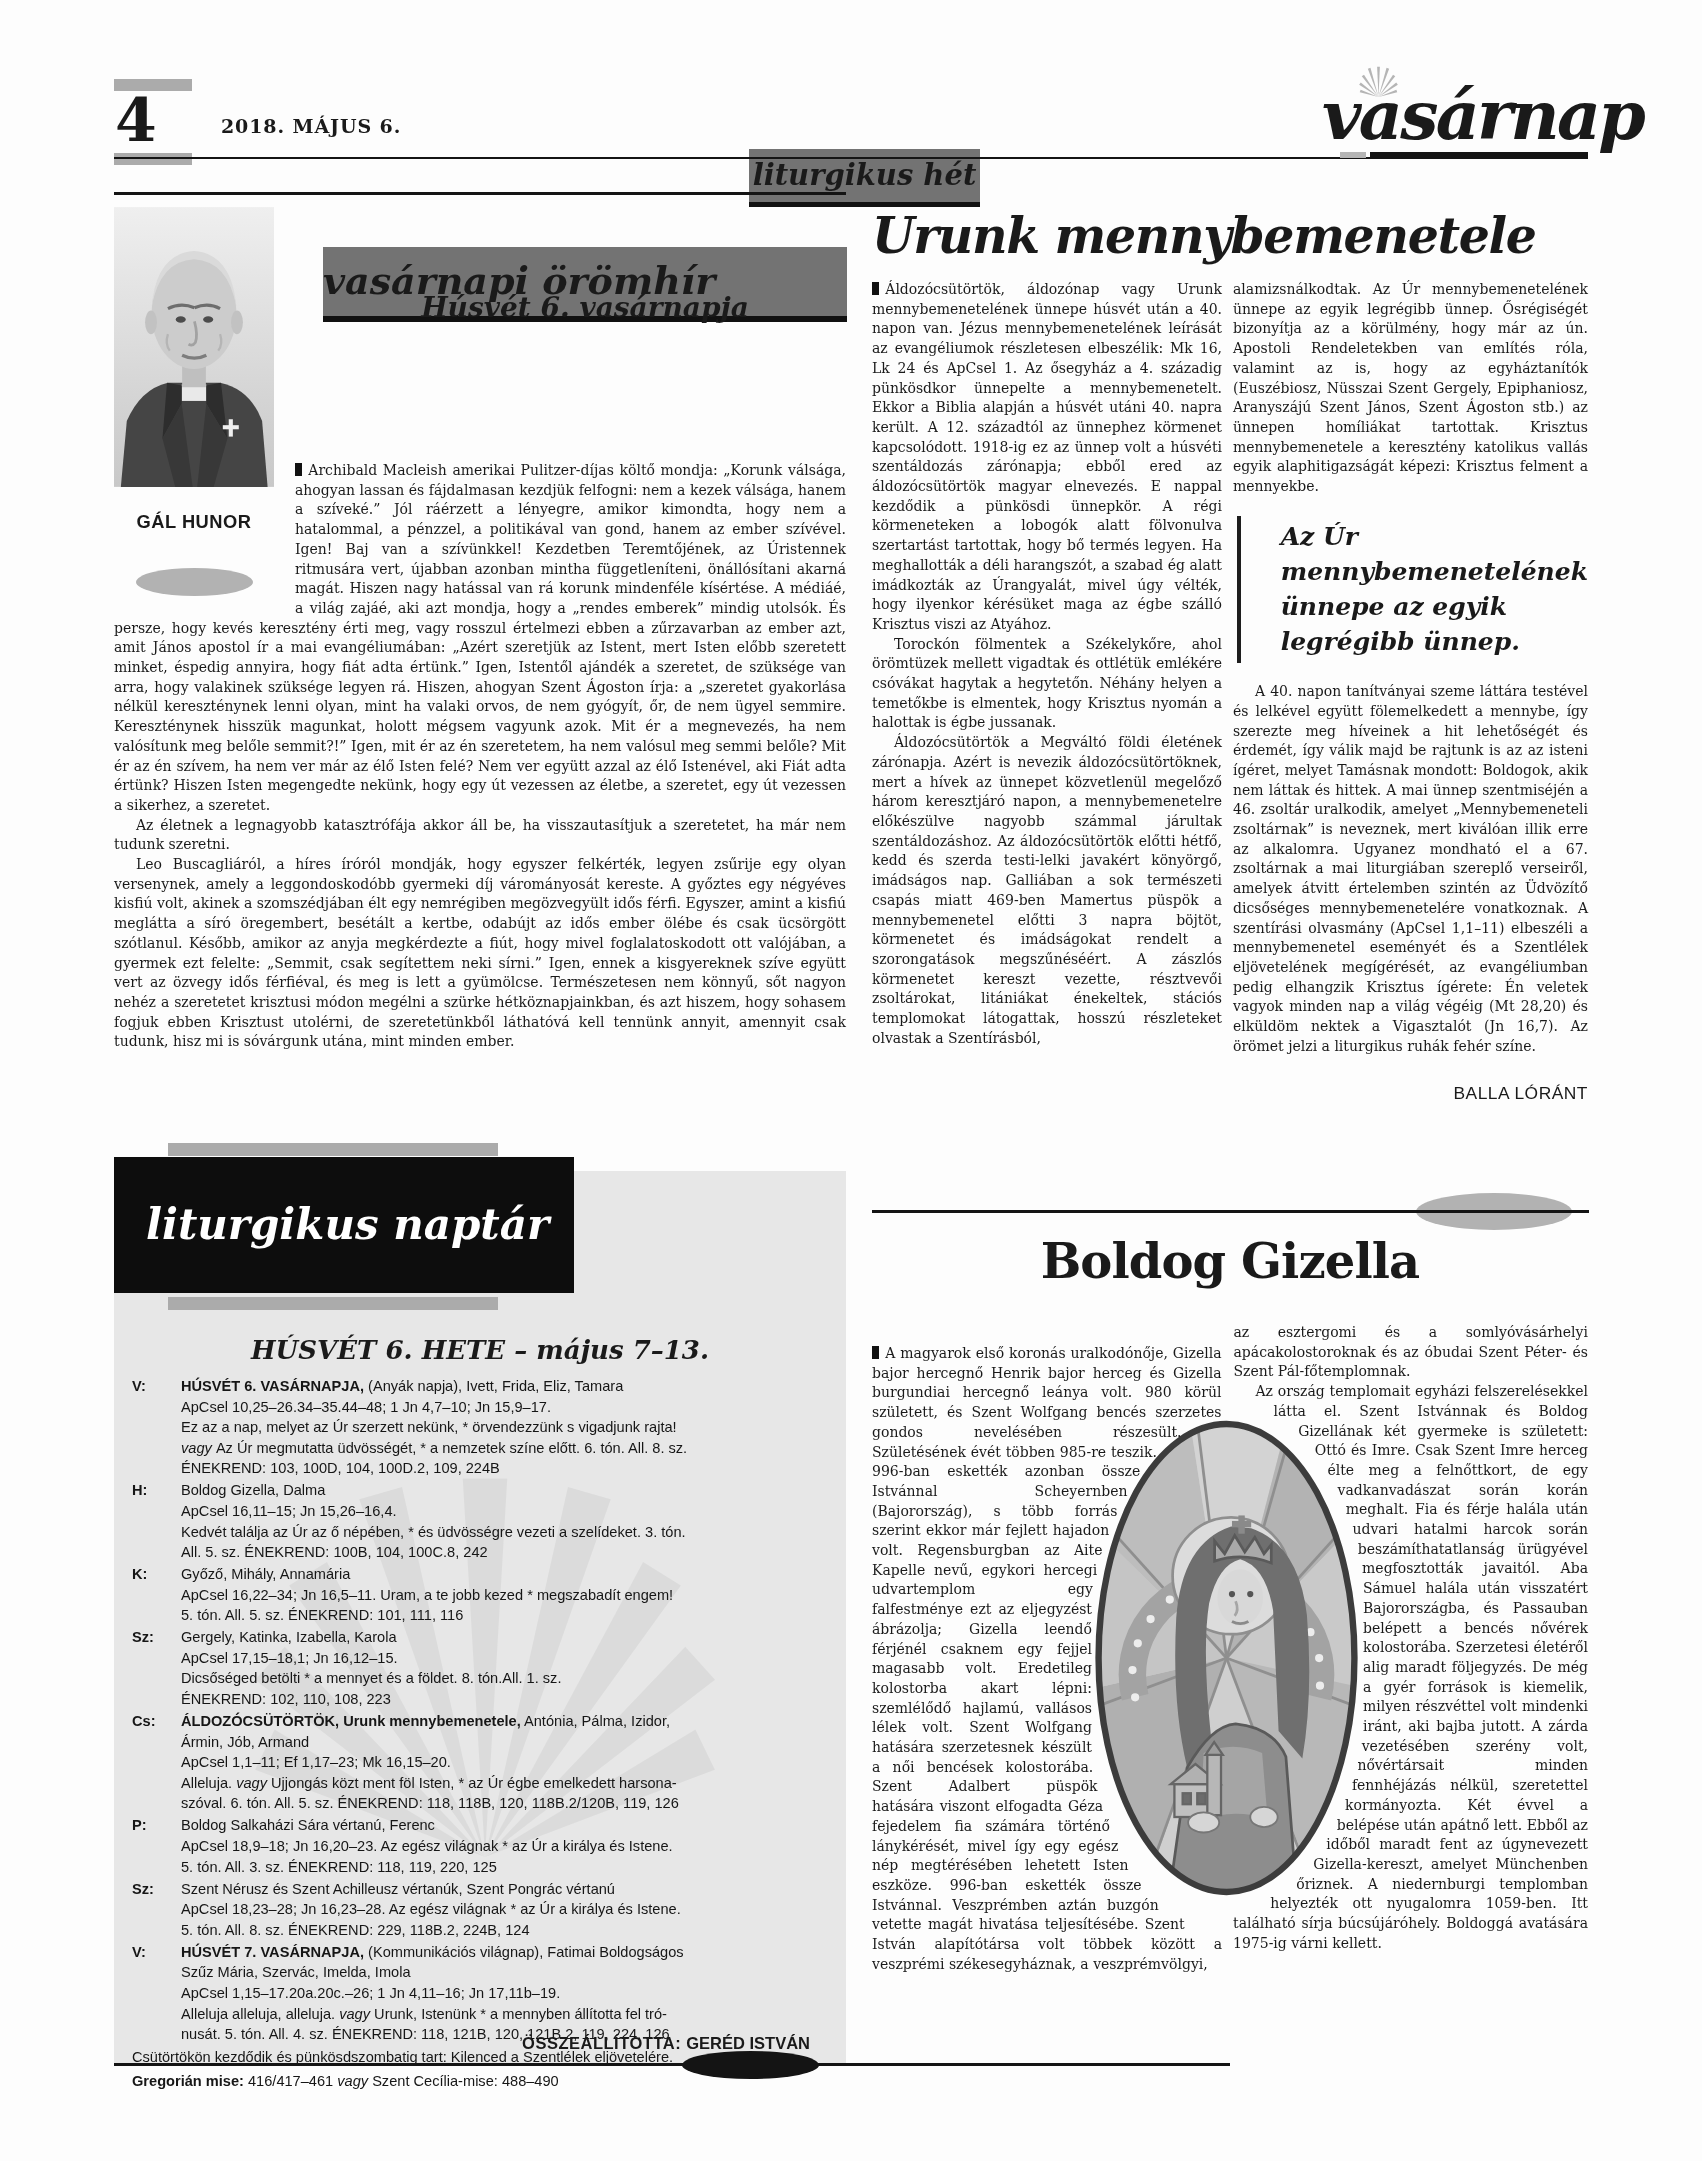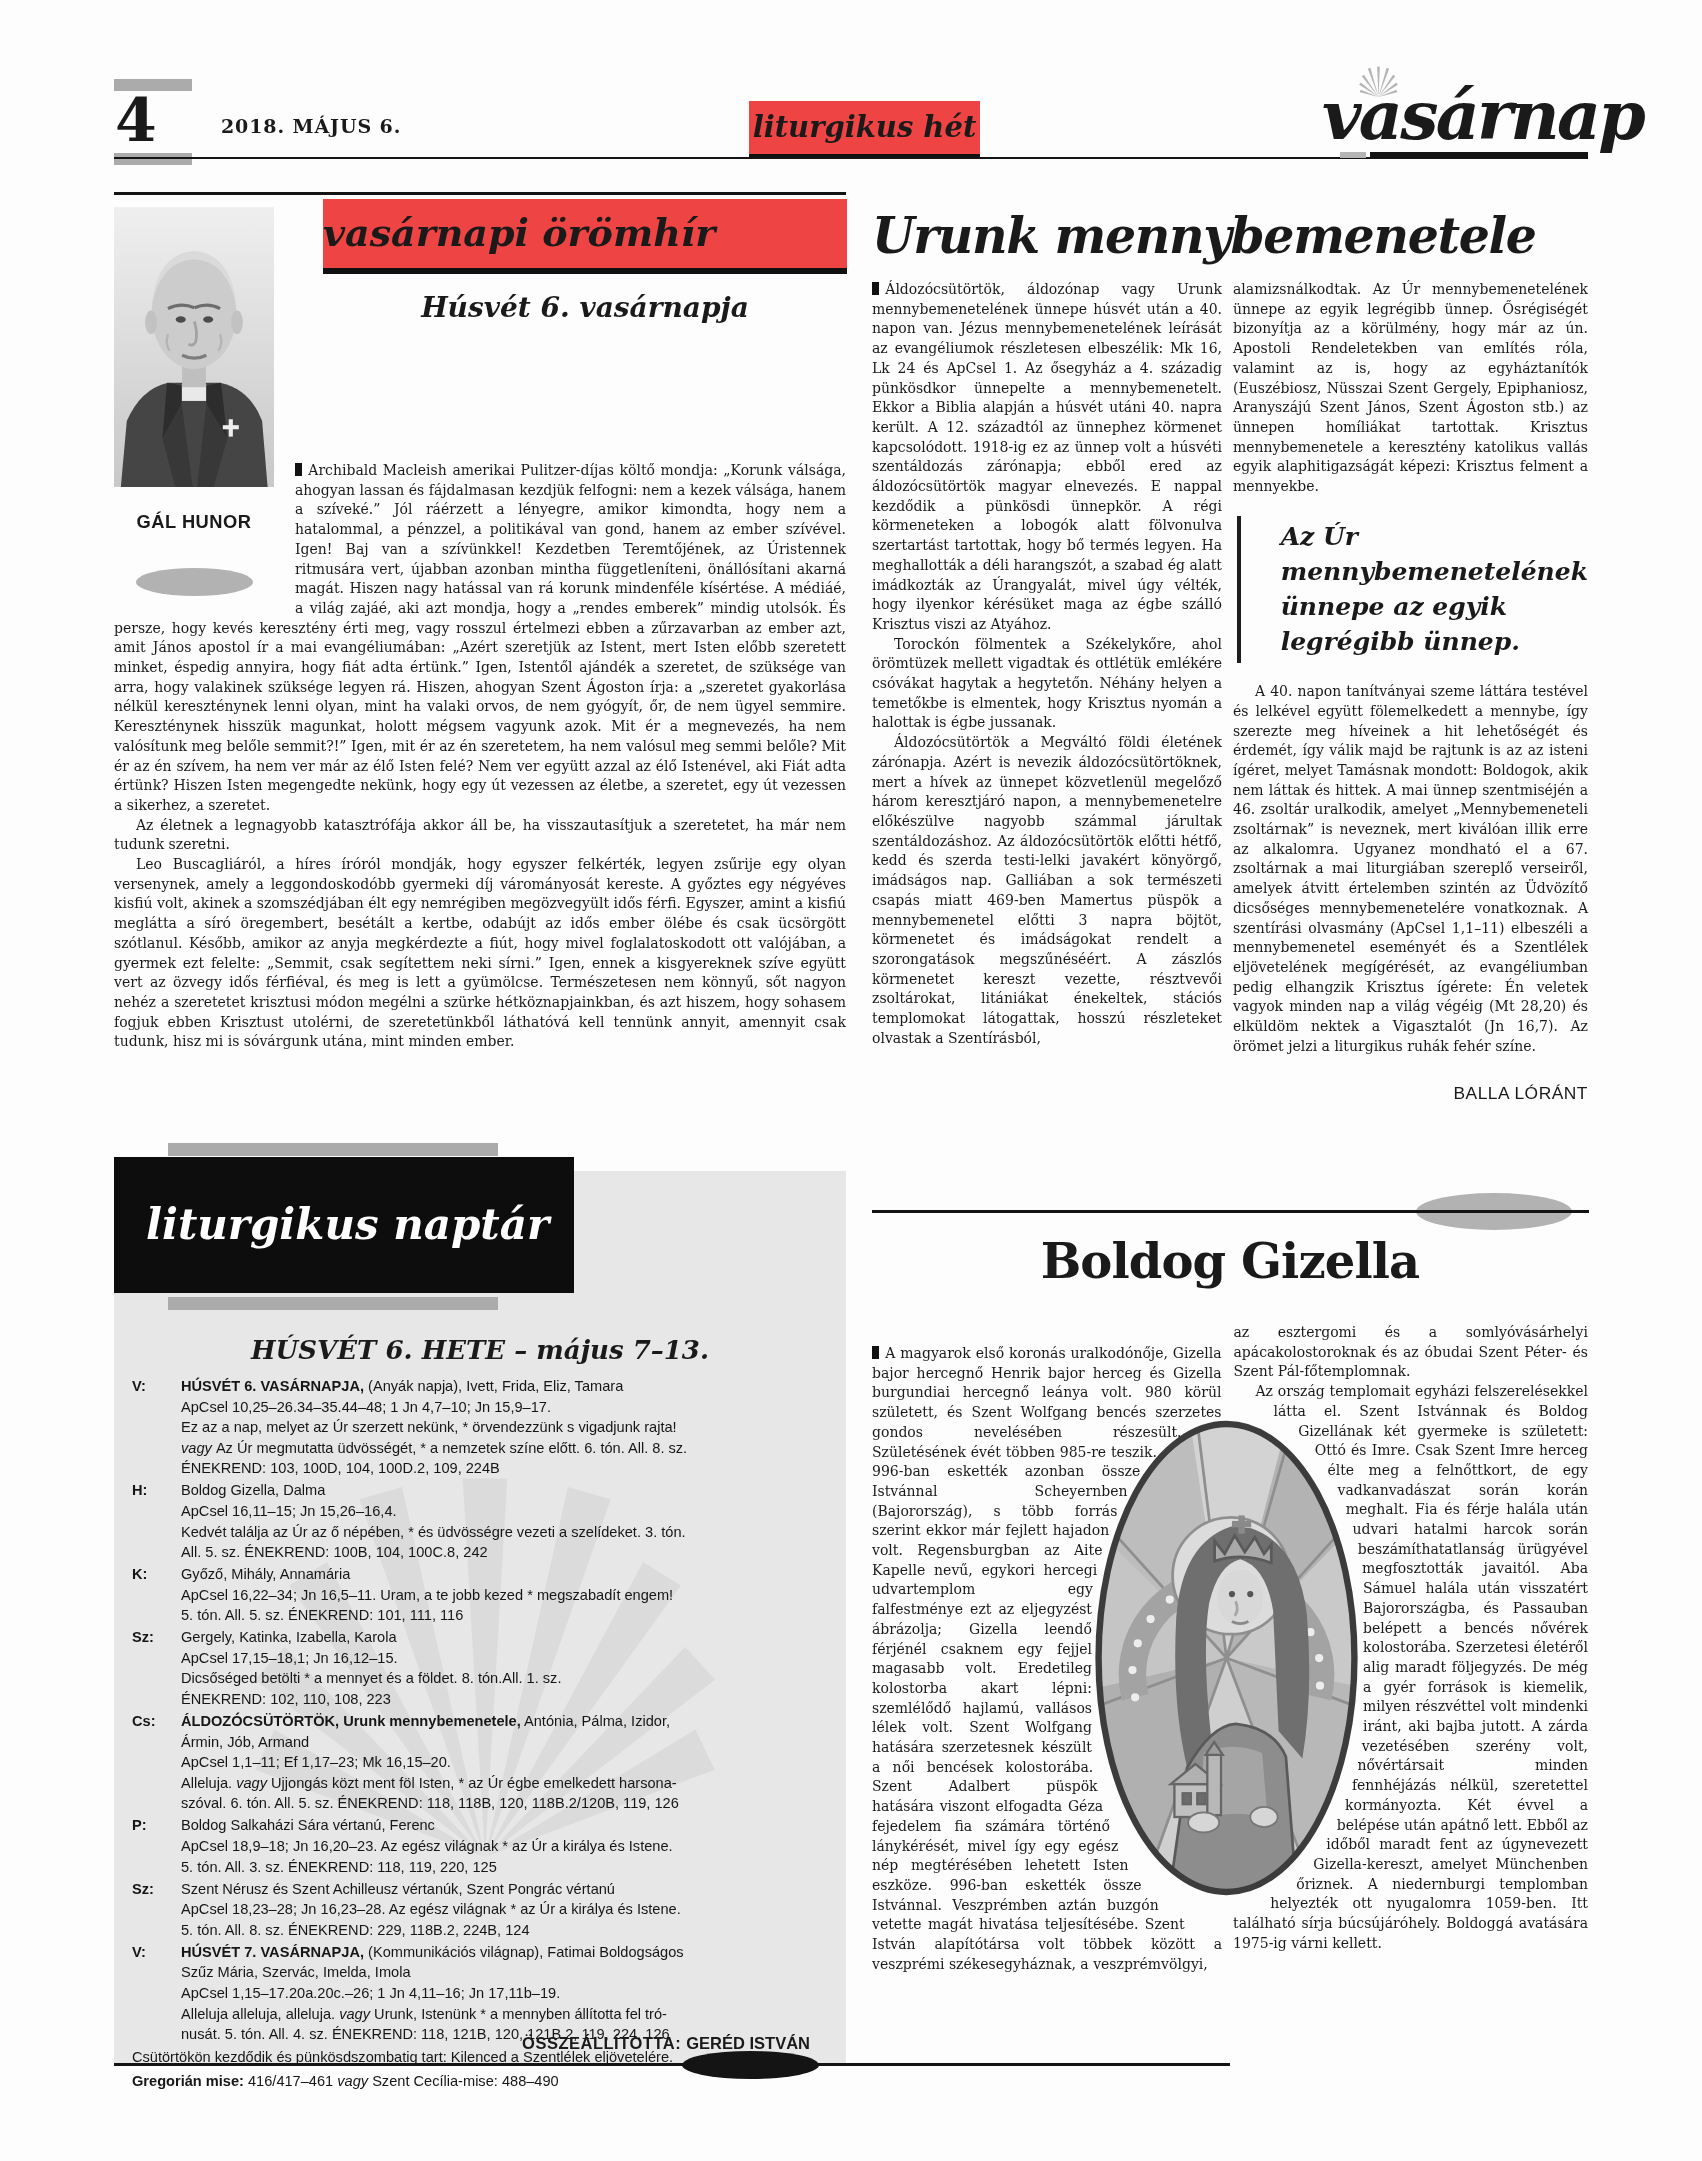--- a/index.html
+++ b/index.html
@@ -2,21 +2,21 @@
 <html lang="hu" style="font-size:7.3px"><head>
 <meta charset="utf-8">
 <style>
   html,body{margin:0;padding:0;background:#888;}
   #page{position:relative;width:1702px;height:2161px;background:#fdfdfd;overflow:hidden;
         font-family:"DejaVu Serif","Liberation Serif",serif;color:#1a1a1a;}
   .abs{position:absolute;}
   .sans{font-family:"Liberation Sans","DejaVu Sans",sans-serif;}
   .bar{background:#ababab;}
   .rule{background:#141414;}
-  .graybox{background:#ef4444;}
+  .graybox{background:#737373;margin-top:48px;}
   .gellipse{background:#b2b2b2;border-radius:50%;}
 
   
   #pageno{left:115px;top:88px;font-weight:bold;font-size:60px;line-height:64px;}
   #pgbar-t{left:114px;top:79px;width:78px;height:12px;}
   #pgbar-b{left:114px;top:153px;width:78px;height:12px;}
   #date{left:221px;top:115px;font-weight:bold;font-size:19px;letter-spacing:0.9px;}
   #lithet{left:749px;top:101px;width:231px;height:53px;border-bottom:5.5px solid #111;
           text-align:center;font-style:italic;font-weight:bold;font-size:29px;line-height:53px;}
   #hdr-rule{left:114px;top:157px;width:1474px;height:2.3px;}

